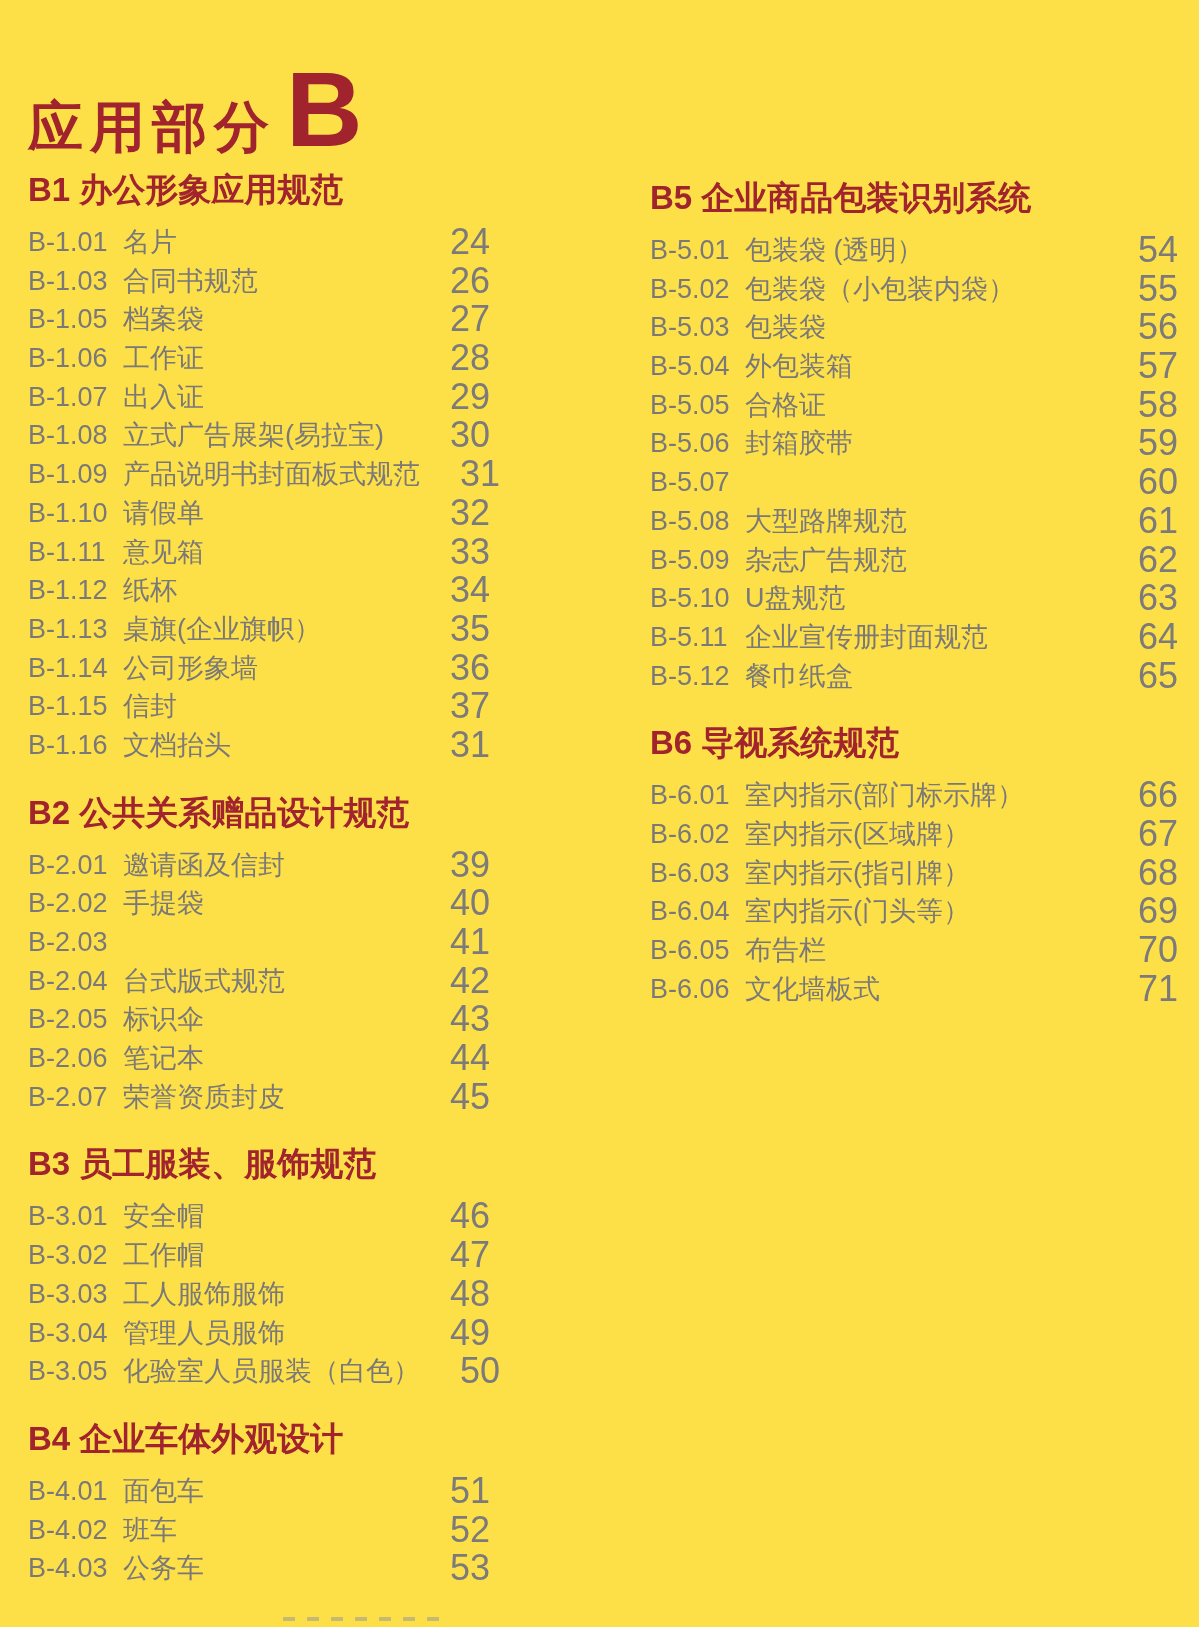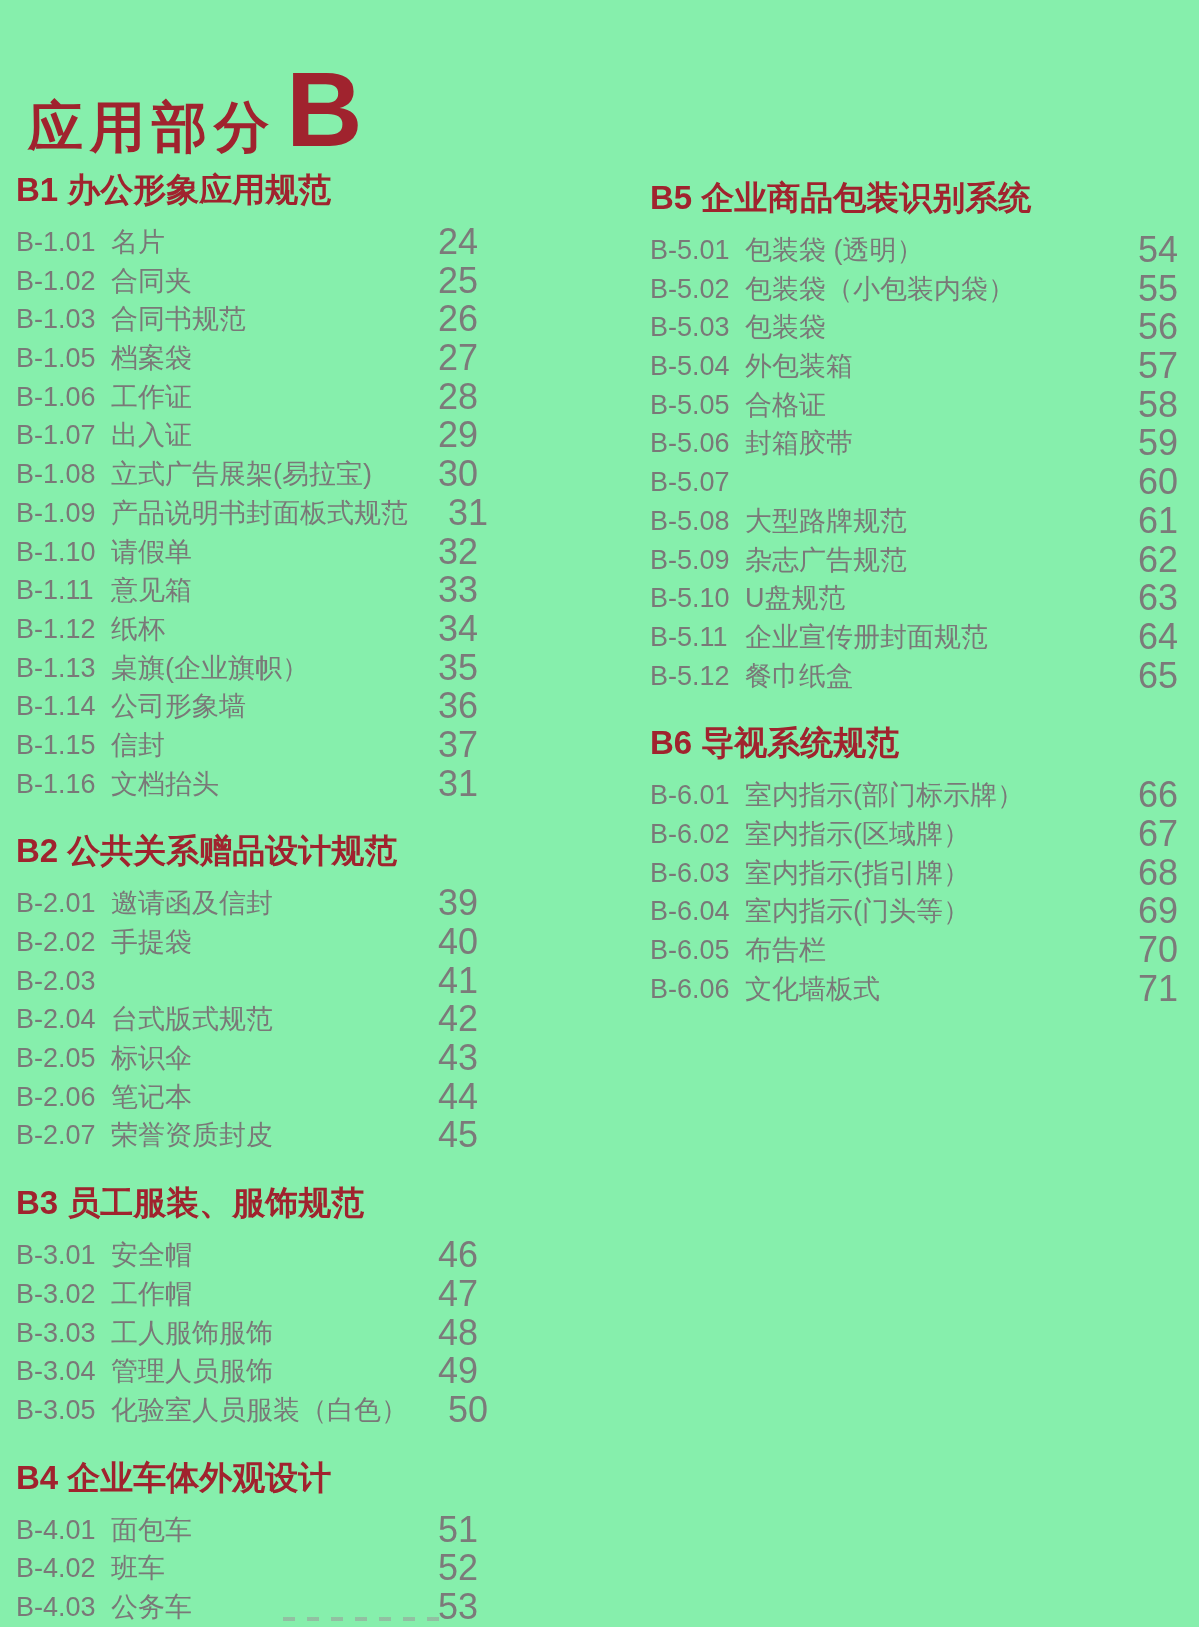--- a/index.html
+++ b/index.html
@@ -5,34 +5,34 @@
   :root{
     --accent:#A0232E;
     --item-color:#7A7878;
     --page-num-color:#7C7A7A;
   }
   html,body{margin:0;padding:0;background:#ffffff;}
   body{
     width:1199px;height:1627px;overflow:hidden;
     font-family:"Liberation Sans", sans-serif;
   }
-  .page{position:relative;width:1199px;height:1627px;background:#86efac;}
+  .page{position:relative;width:1199px;height:1627px;background:#fde047;}
 
   
   .masthead{
     position:absolute;left:28px;top:56px;
     display:flex;align-items:baseline;
     color:var(--accent);
   }
   .title-cn{font-size:55px;font-weight:bold;letter-spacing:7px;line-height:1.6;}
   .title-letter{font-size:106px;font-weight:bold;margin-left:10px;line-height:1;}
 
   
   .col{position:absolute;}
-  .col-left{left:16px;top:172px;width:462px;}
+  .col-left{left:28px;top:172px;width:462px;}
   .col-right{left:650px;top:180px;width:528px;}
 
   
   .toc-section{display:block;}
   .sec-title{
     margin:30px 0 0 0;
     font-size:33px;font-weight:bold;line-height:36px;
     color:var(--accent);
   }
   .toc-section:first-child .sec-title{margin-top:0;}
@@ -72,27 +72,20 @@
         <div class="sec-list">
           <div class="toc-row">
             <span class="entry">
               <span class="code">B-1.01</span>
               <span class="label">名片</span>
             </span>
             <span class="pg">24</span>
           </div>
           <div class="toc-row">
             <span class="entry">
-              <span class="code">B-1.02</span>
-              <span class="label">合同夹</span>
-            </span>
-            <span class="pg">25</span>
-          </div>
-          <div class="toc-row">
-            <span class="entry">
               <span class="code">B-1.03</span>
               <span class="label">合同书规范</span>
             </span>
             <span class="pg">26</span>
           </div>
           <div class="toc-row">
             <span class="entry">
               <span class="code">B-1.05</span>
               <span class="label">档案袋</span>
             </span>

